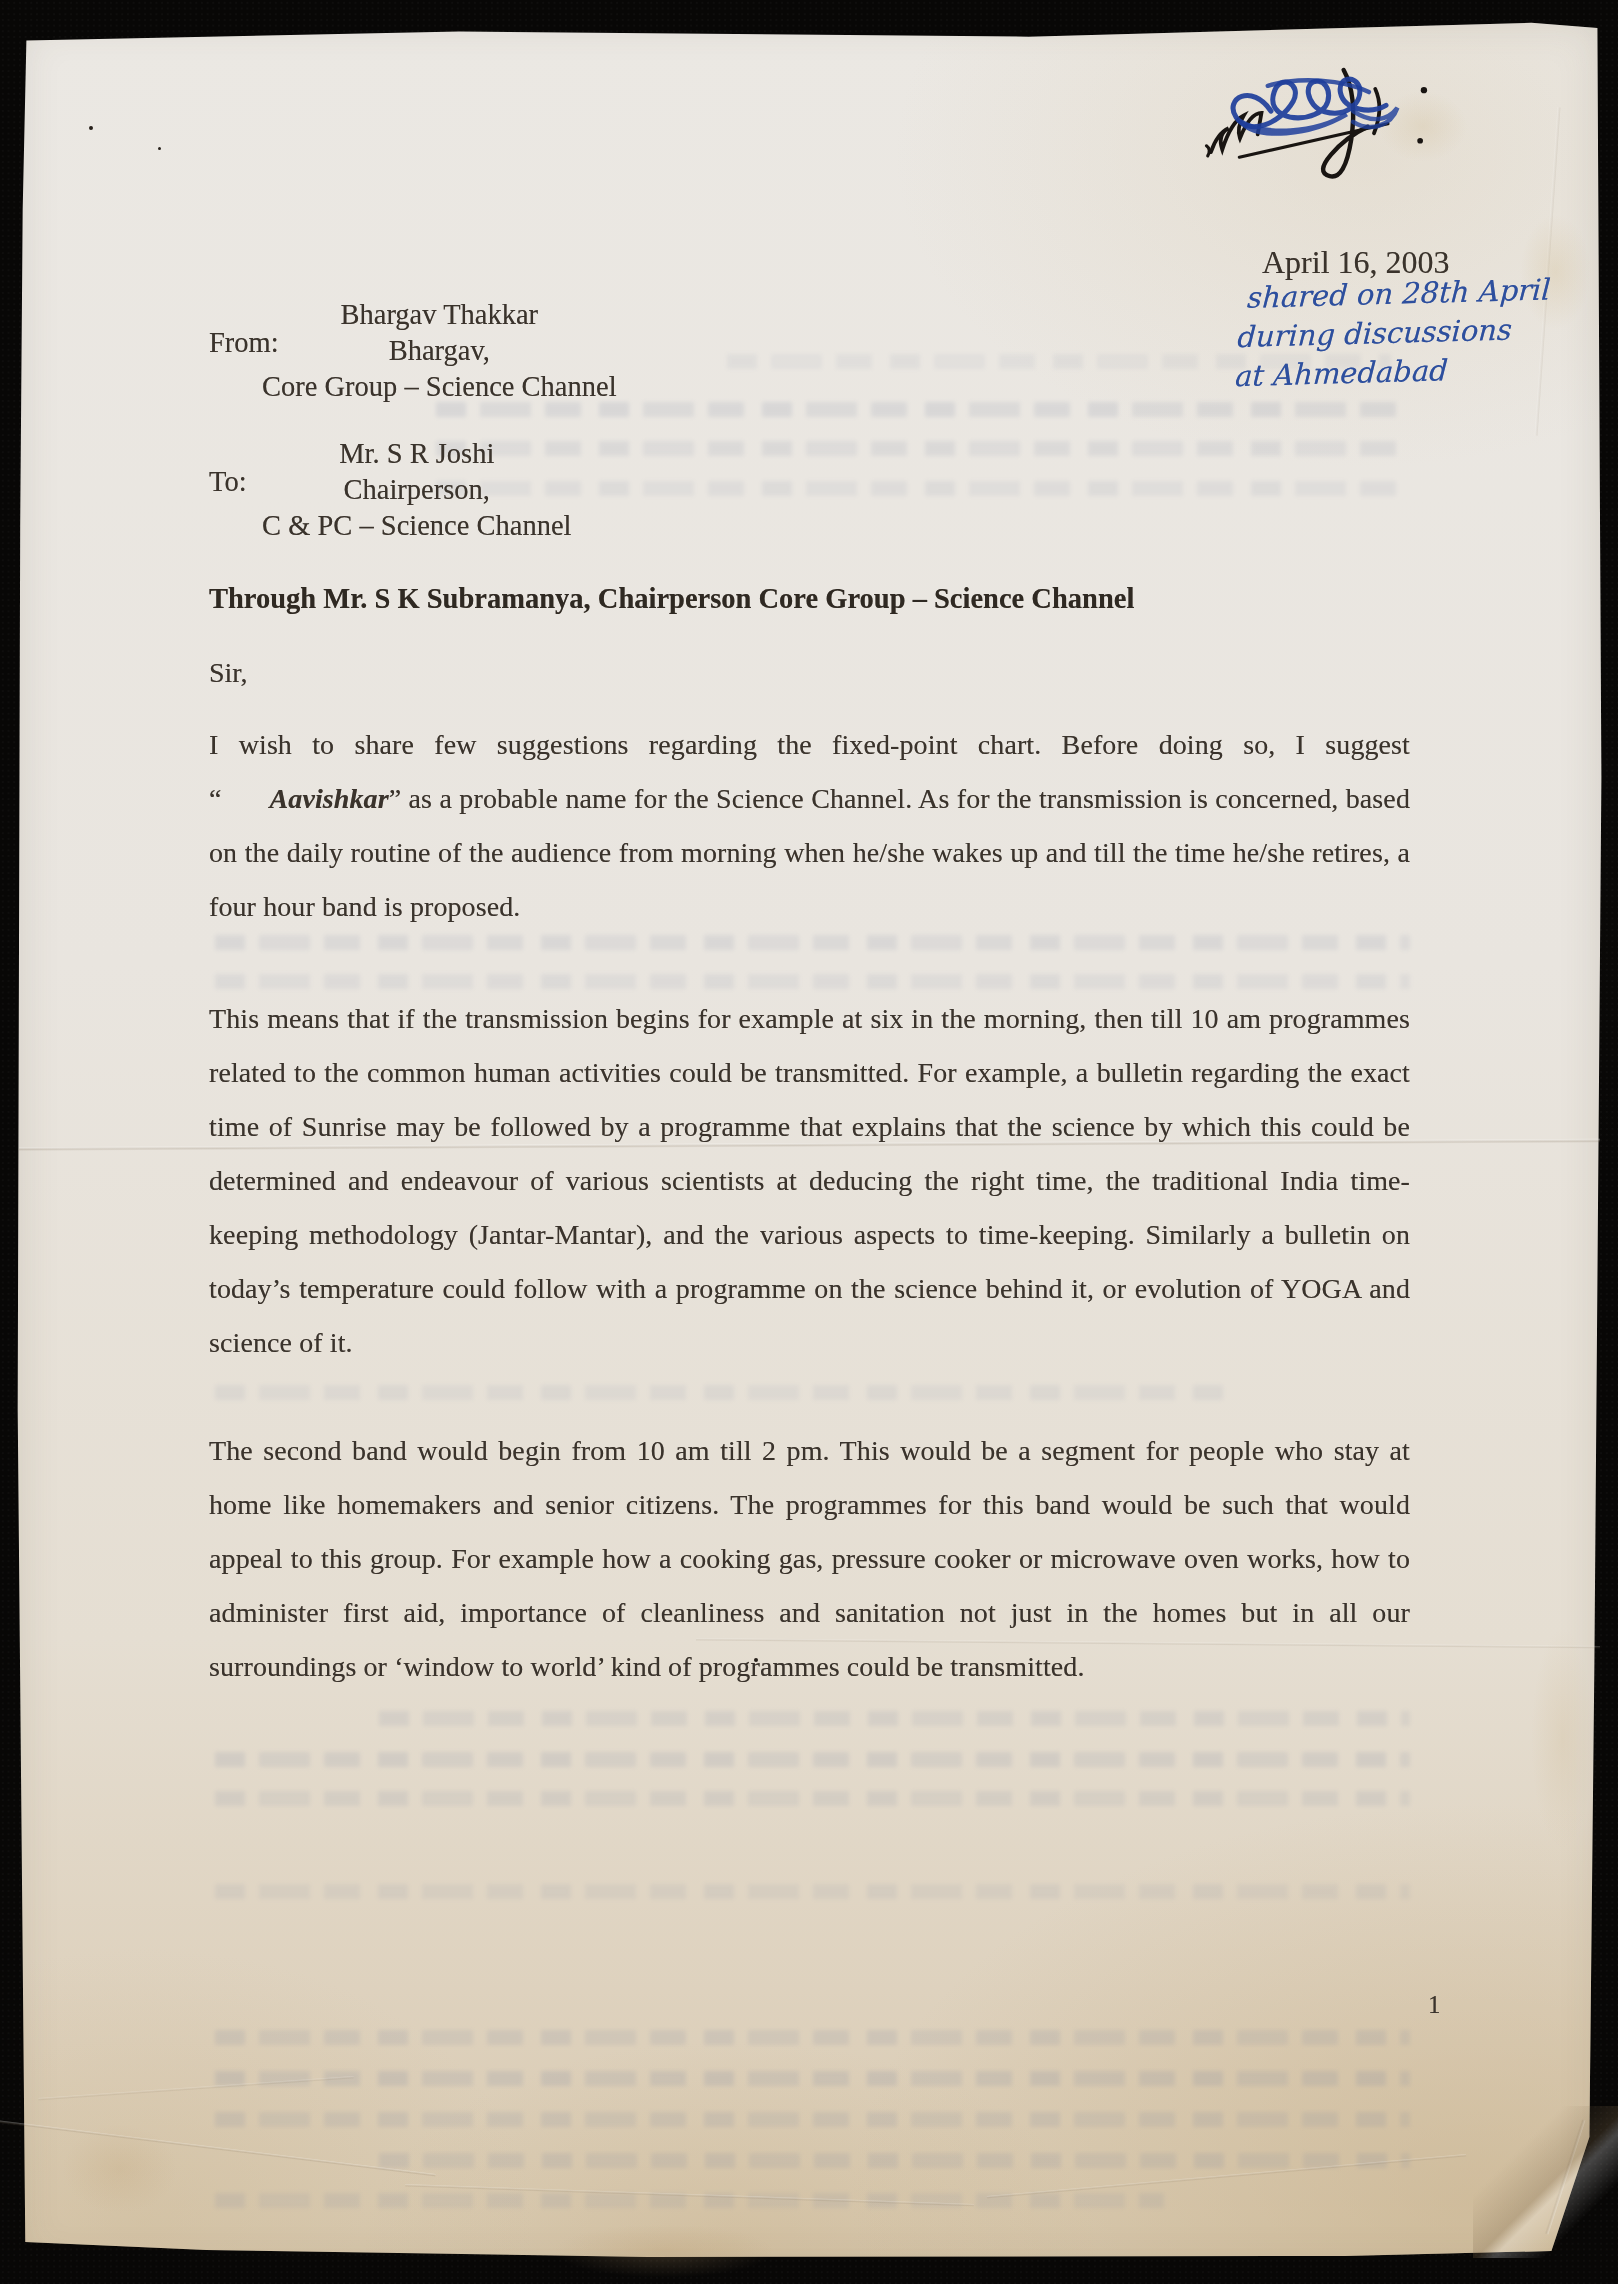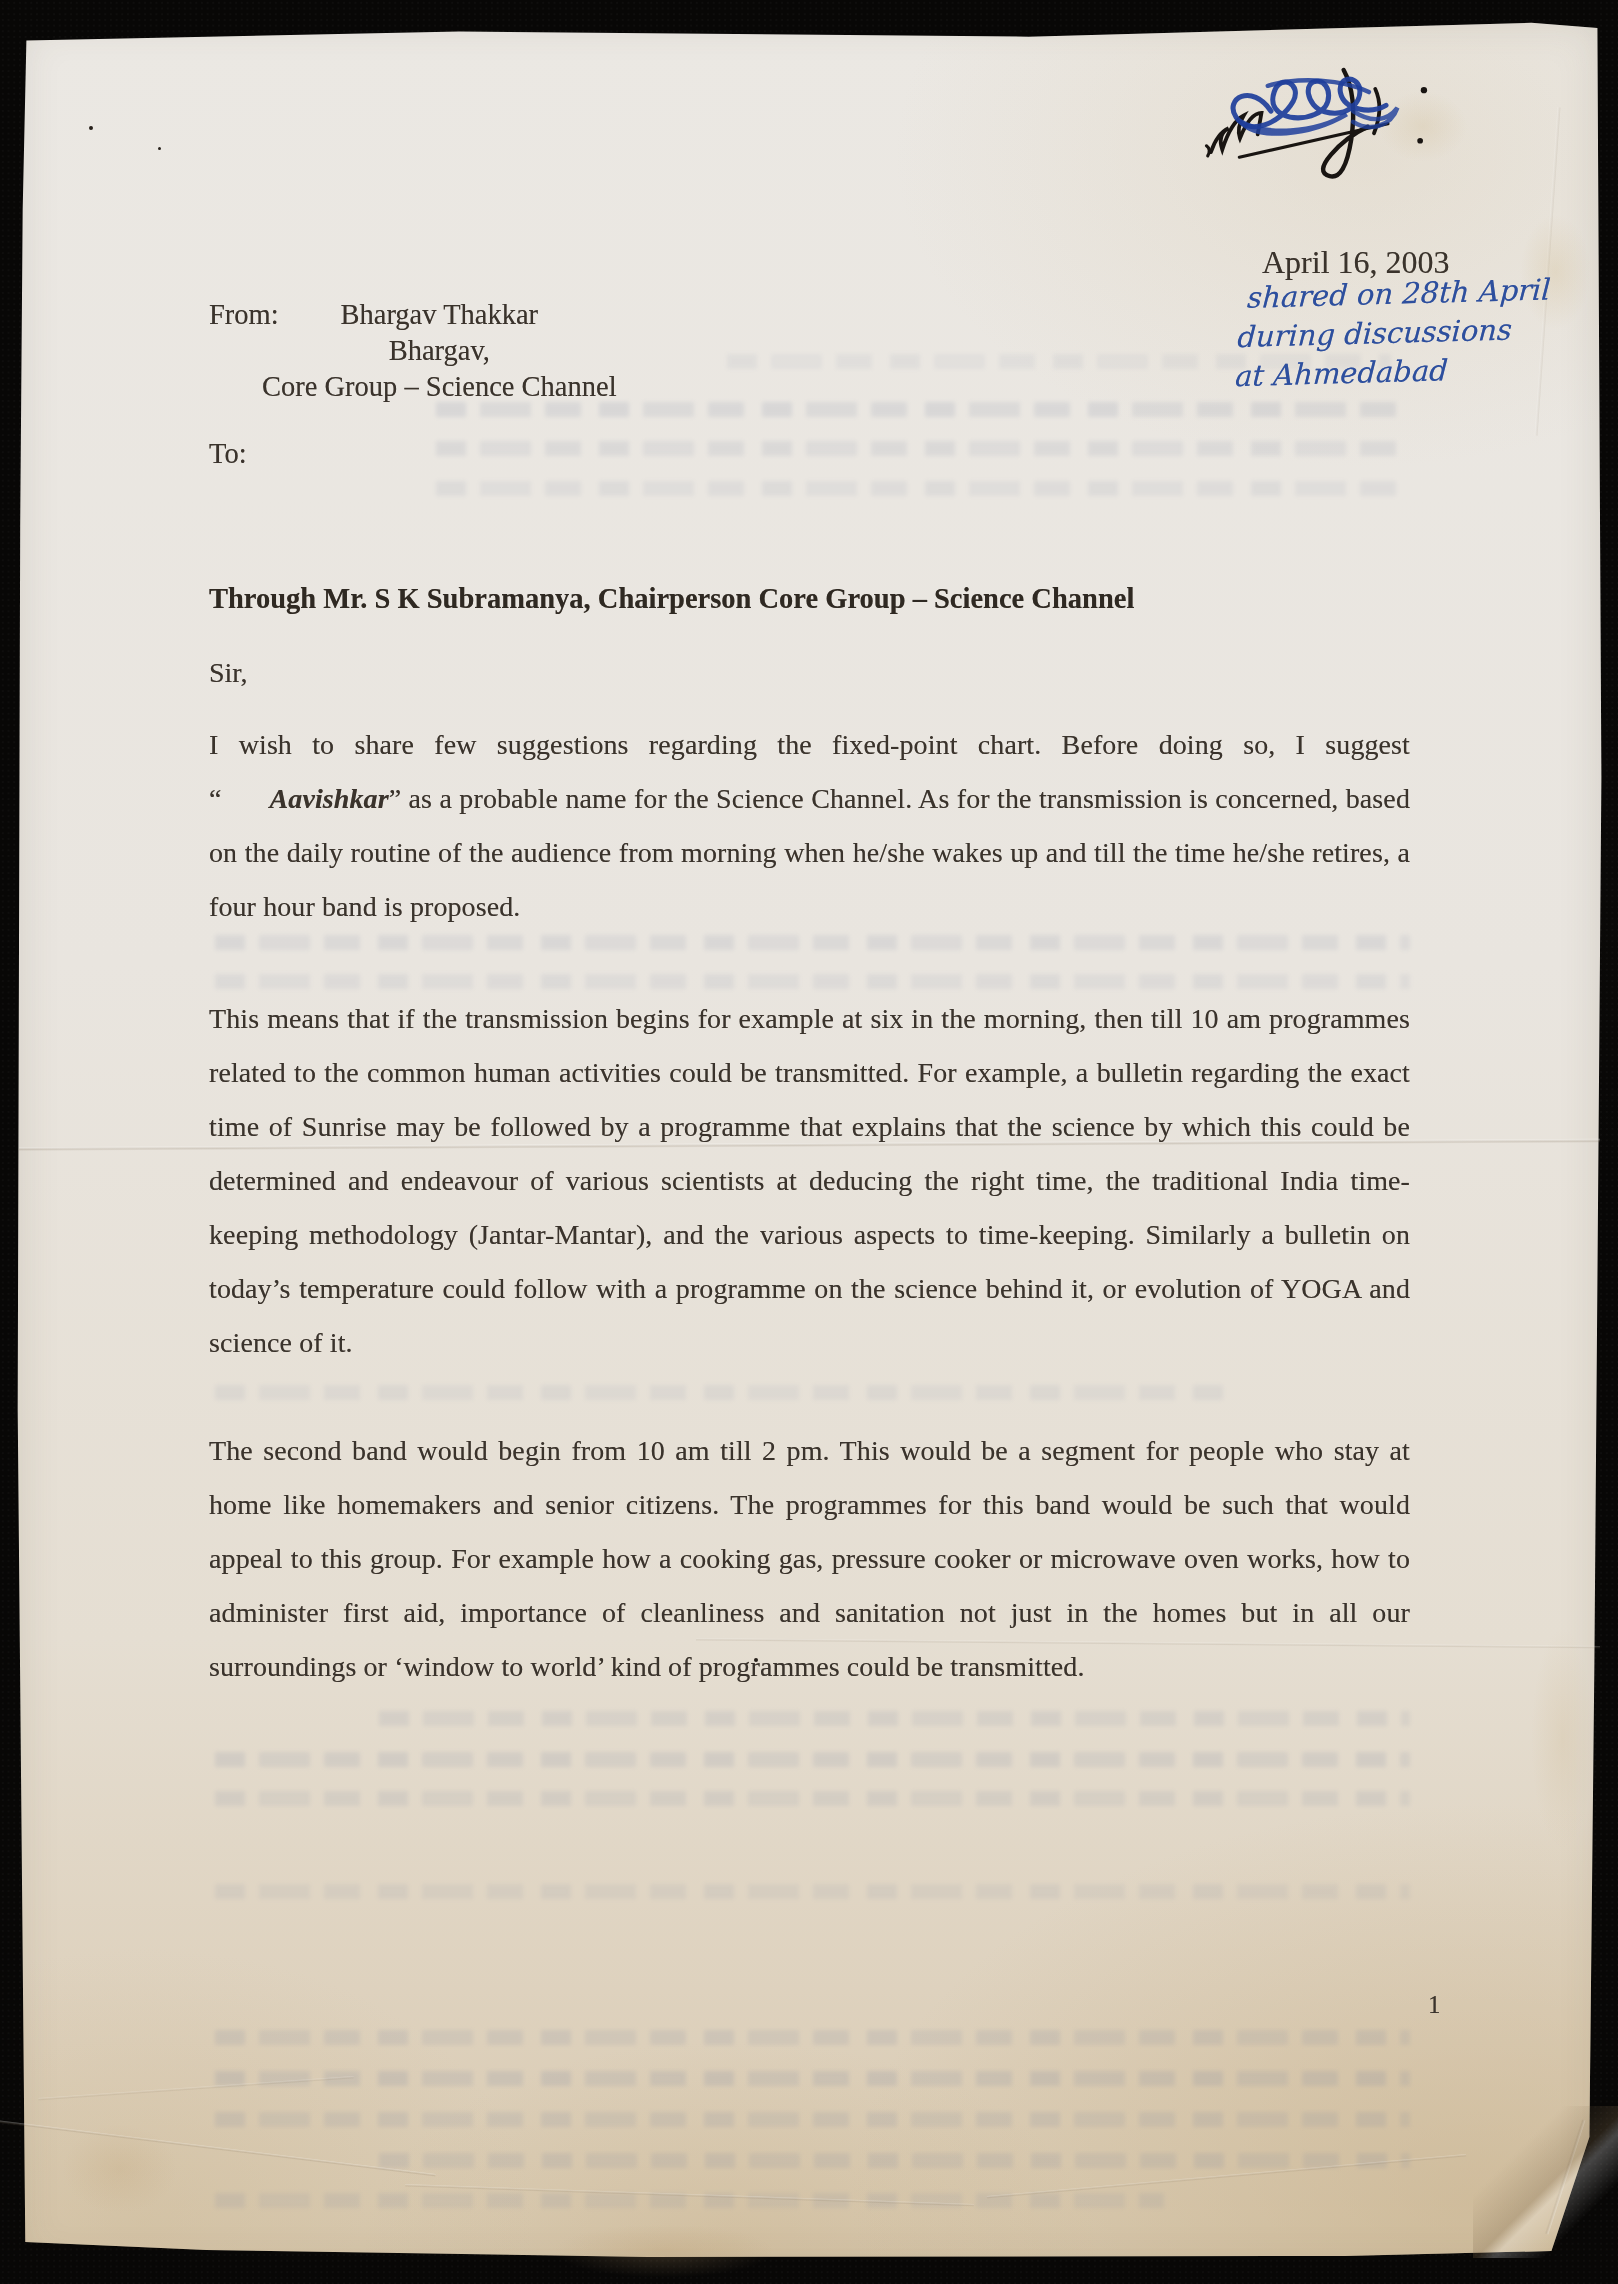--- a/index.html
+++ b/index.html
@@ -22,21 +22,21 @@
     clip-path:polygon(10px 21.5px,443px 12.6px,1012px 17.7px,1515px 3.8px,1581px 8.9px,
       1585px 759px,1578px 1644px,1573px 2118px,1535px 2232px,1328px 2237px,
       632px 2238px,190px 2231px,8.9px 2223px,1.3px 1391px,3.8px 506px,6.3px 190px);
     box-shadow:inset 0 0 44px rgba(95,80,58,0.16);
   }
   .typed{position:absolute;color:#3a332c;text-shadow:0 0 0.6px rgba(58,48,38,0.5);}
   .body-text{
     left:209px;width:1201px;font-size:28px;line-height:54px;
     text-align:justify;text-align-last:left;letter-spacing:0.1px;
   }
-  .addr-label{position:absolute;left:209px;font-size:28.5px;line-height:36px;}
+  .addr-label{position:absolute;left:209px;font-size:28.5px;line-height:36px;margin-top:28px;}
   .addr-lines{position:absolute;left:262px;font-size:28.5px;line-height:36px;text-align:center;}
   .through{left:209px;width:1201px;font-size:28.5px;line-height:33px;
     font-weight:bold;text-align:left;color:#2f2922;}
   .em-name{font-weight:bold;font-style:italic;margin-left:48px;}
   .hand{position:absolute;color:#2d4f9e;font-family:"DejaVu Serif",serif;
     font-style:italic;font-size:29px;white-space:nowrap;
     text-shadow:0 0 0.6px rgba(45,79,158,0.55);}
   .note-wrap{position:absolute;left:1241px;top:279px;transform:rotate(-1.6deg) skewX(-5deg);transform-origin:left top;}
   .note-line{position:relative;line-height:39px;}
   .ghost{position:absolute;height:15px;filter:blur(1.9px);pointer-events:none;
@@ -117,20 +117,25 @@
   </div>
 
   <div class="typed addr-label" style="top:297px">From:</div>
   <div class="typed addr-lines" style="top:297px">
     <div>Bhargav Thakkar</div>
     <div>Bhargav,</div>
     <div>Core Group – Science Channel</div>
   </div>
 
   <div class="typed addr-label" style="top:436px">To:</div>
+  <div class="typed addr-lines" style="top:436px">
+    <div>Mr. S R Joshi</div>
+    <div>Chairperson,</div>
+    <div>C &amp; PC – Science Channel</div>
+  </div>
 
   <div class="typed through" style="top:582px">Through Mr. S K Subramanya, Chairperson Core Group – Science Channel</div>
 
   <div class="typed" style="left:209px;top:657px;font-size:28px;">Sir,</div>
 
   <div class="typed body-text" style="top:718px;">
     <span>I wish to share few suggestions regarding the fixed-point chart. Before doing so, I suggest “</span><span class="em-name">Aavishkar</span><span>” as a probable name for the Science Channel. As for the transmission is concerned, based on the daily routine of the audience from morning when he/she wakes up and till the time he/she retires, a four hour band is proposed.</span>
   </div>
 
   <div class="typed body-text" style="top:992px;">This means that if the transmission begins for example at six in the morning, then till 10 am programmes related to the common human activities could be transmitted. For example, a bulletin regarding the exact time of Sunrise may be followed by a programme that explains that the science by which this could be determined and endeavour of various scientists at deducing the right time, the traditional India time-keeping methodology (Jantar-Mantar), and the various aspects to time-keeping.  Similarly a bulletin on today’s temperature could follow with a programme on the science behind it, or evolution of YOGA and science of it.</div>

